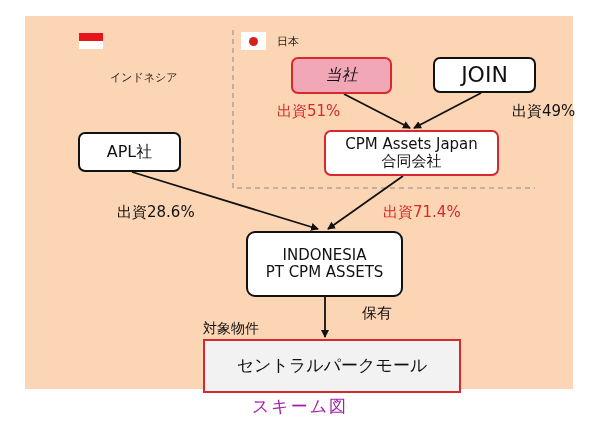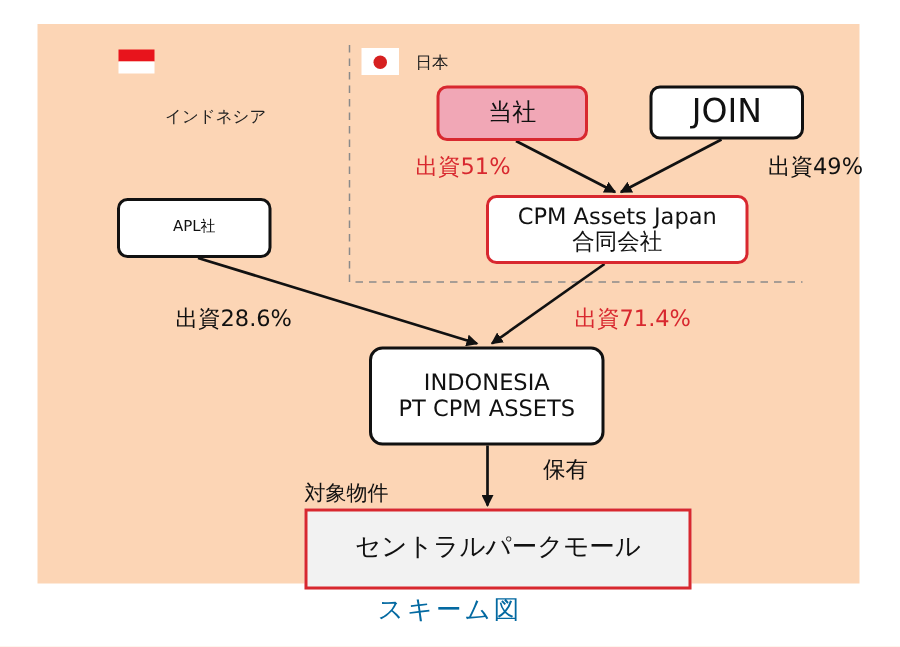--- a/index.html
+++ b/index.html
@@ -2,34 +2,34 @@
 <html><head>
 <meta charset="utf-8">
 <style>
   html, body { margin: 0; padding: 0; background: #ffffff; }
   body { width: 600px; height: 431px; position: relative; overflow: hidden;
          font-family: "DejaVu Sans", "Liberation Sans", sans-serif; color: #111; }
   .bg { position: absolute; left: 25px; top: 16px; width: 548px; height: 373px; background: #fcd5b5; }
   .box { position: absolute; box-sizing: border-box; display: flex; align-items: center; justify-content: center;
          text-align: center; border: 2px solid #111; border-radius: 7px; background: #ffffff; line-height: 1.15; }
   .box.red { border-color: #d8282f; }
-  .box.pink { background: #f1a7b6; border-color: #d8282f; }
+  .box.pink { background: #f1a7b6; border-color: #d8282f; font-style: italic; }
   .box.mall { background: #f2f2f2; border-color: #d8282f; border-radius: 0; }
   .flag-id { position: absolute; left: 79px; top: 33px; width: 24px; height: 16px; }
   .flag-id .top { height: 8px; background: #e8141c; }
   .flag-id .bot { height: 8px; background: #ffffff; }
   .flag-jp { position: absolute; left: 241px; top: 32px; width: 25px; height: 18px; background: #fff;
              display: flex; align-items: center; justify-content: center; }
   .flag-jp .sun { width: 9px; height: 9px; border-radius: 50%; background: #d62020; }
   .legend { position: absolute; font-size: 11px; color: #222; }
   .label { position: absolute; font-size: 15px; white-space: nowrap; }
   .label.red { color: #d8282f; }
   svg.lines { position: absolute; left: 0; top: 0; }
   .caption { position: absolute; left: 0; width: 600px; top: 395px; text-align: center;
-             font-family: "DejaVu Serif", "Liberation Serif", serif; font-size: 17px; color: #0369a1; letter-spacing: 2px; }
+             font-family: "DejaVu Serif", "Liberation Serif", serif; font-size: 17px; color: #a21caf; letter-spacing: 2px; }
 </style>
 </head>
 <body>
 
 <div class="bg"></div>
 
 <svg class="lines" width="600" height="431">
   <defs>
     <marker id="arrow" markerWidth="8" markerHeight="8" refX="7" refY="4" orient="auto" markerUnits="userSpaceOnUse">
       <path d="M0,0 L8,4 L0,8 z" fill="#111"></path>
@@ -62,21 +62,21 @@
 
 <div class="box" style="left:433px; top:57px; width:103px; height:36px; font-size:22px;">
   <span>JOIN</span>
 </div>
 
 <div class="box red" style="left:324px; top:130px; width:175px; height:46px; font-size:15px; flex-direction:column;">
   <span>CPM Assets Japan</span>
   <span>合同会社</span>
 </div>
 
-<div class="box" style="left:78px; top:132px; width:103px; height:40px; font-size:10px;">
+<div class="box" style="left:78px; top:132px; width:103px; height:40px; font-size:16px;">
   <span>APL社</span>
 </div>
 
 <div class="box" style="left:246px; top:231px; width:157px; height:66px; font-size:15px; flex-direction:column; border-radius:9px;">
   <span>INDONESIA</span>
   <span>PT CPM ASSETS</span>
 </div>
 
 <div class="label" style="left:203px; top:320px; font-size:14px;">対象物件</div>
 

